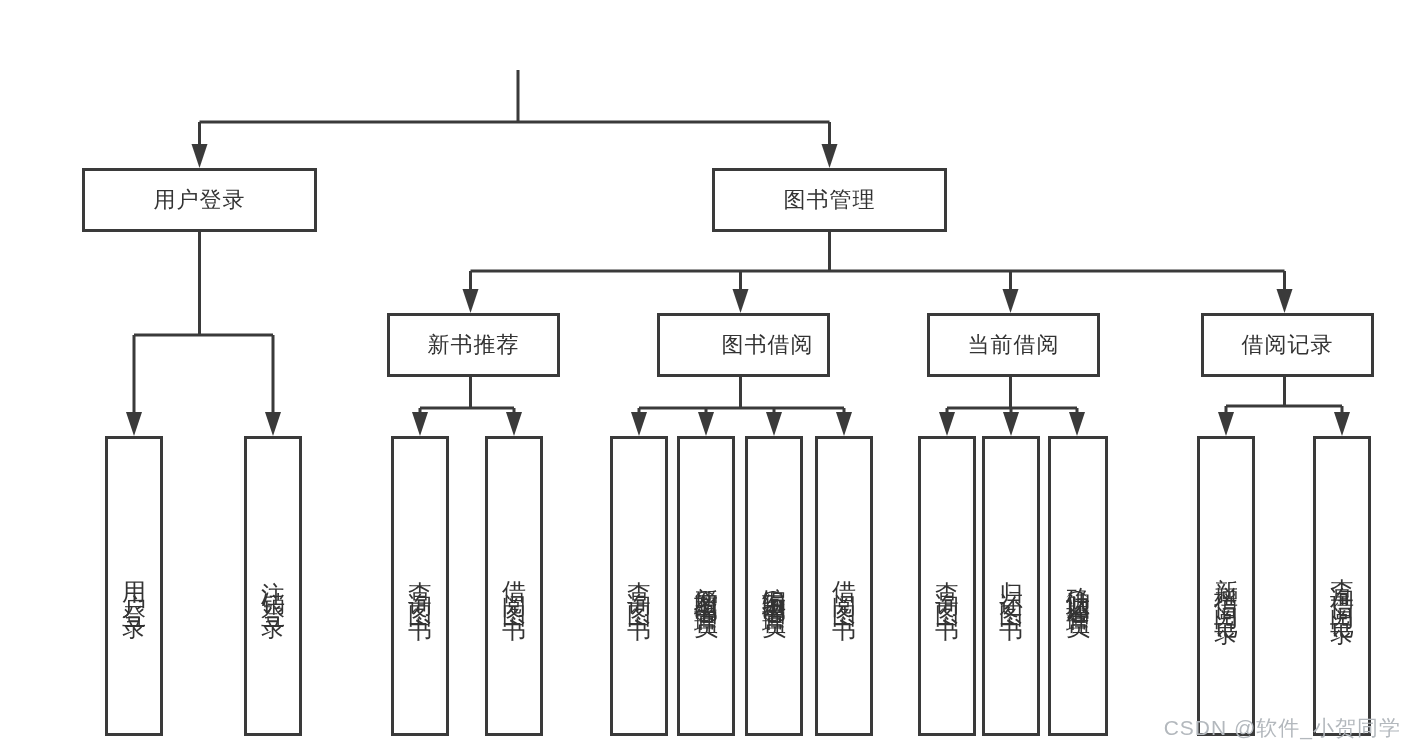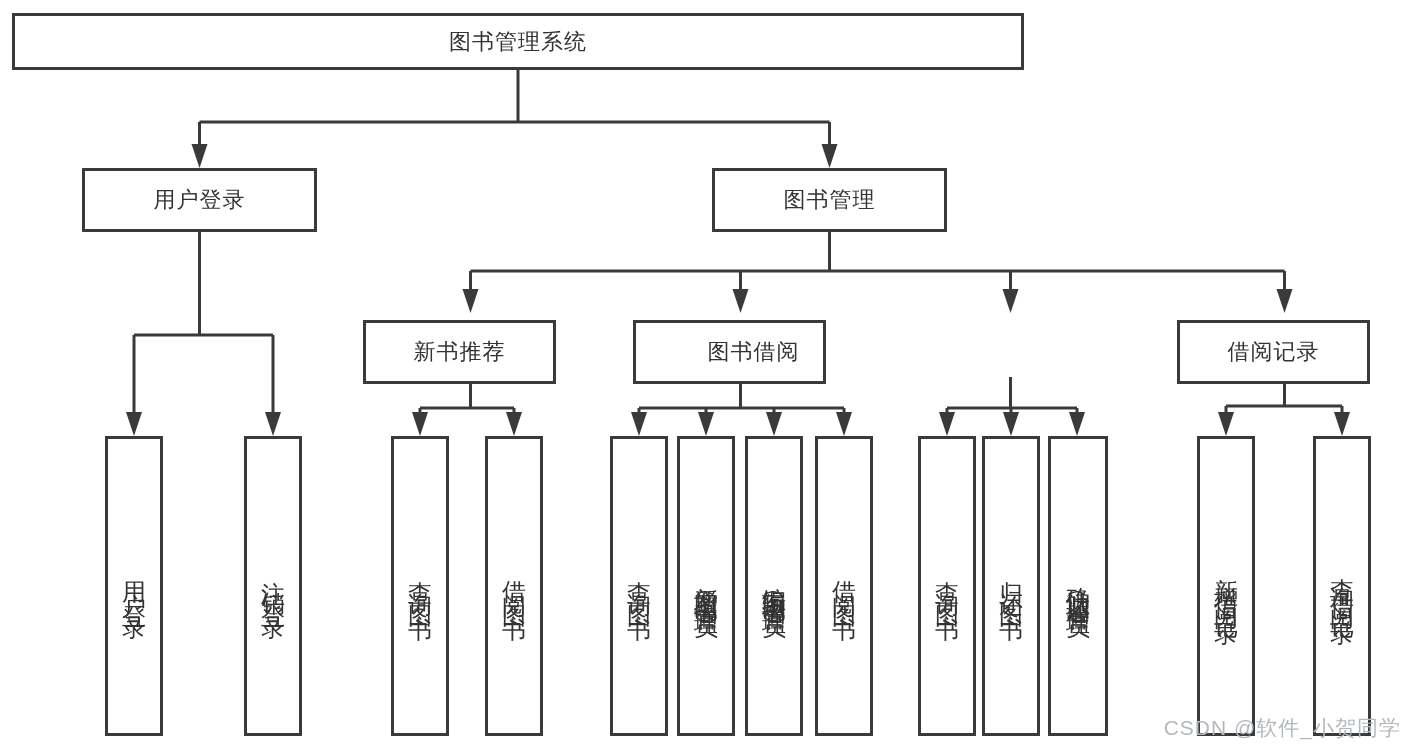--- a/index.html
+++ b/index.html
@@ -36,21 +36,21 @@
   .box.h {
     font-size: 22px;
     letter-spacing: 1px;
   }
   .box.root {
     left: 12px; top: 13px;
     width: 1012px; height: 57px;
     font-size: 22px;
   }
   .box.l2 { height: 64px; width: 235px; top: 168px; }
-  .box.l3 { height: 64px; width: 193px; top: 320px; }
+  .box.l3 { height: 64px; width: 173px; top: 313px; margin-left: 24px; }
   .box.leaf {
     top: 436px;
     width: 58px;
     height: 300px;
   }
   .vt {
     writing-mode: vertical-rl;
     text-orientation: mixed;
     font-size: 24px;
     letter-spacing: 12px;
@@ -101,27 +101,27 @@
       <polygon points="766,412 782,412 774,436"></polygon>
       <polygon points="836,412 852,412 844,436"></polygon>
       <polygon points="939,412 955,412 947,436"></polygon>
       <polygon points="1003,412 1019,412 1011,436"></polygon>
       <polygon points="1069,412 1085,412 1077,436"></polygon>
       <polygon points="1218,412 1234,412 1226,436"></polygon>
       <polygon points="1334,412 1350,412 1342,436"></polygon>
     </g>
   </svg>
 
-  <div class="box root h">图书管理系统</div>
 
   <div class="box l2 h" style="left:82px;">用户登录</div>
   <div class="box l2 h" style="left:712px;text-align:right;">图书管理</div>
 
   <div class="box l3 h" style="left:363px;">新书推荐</div>
   <div class="box l3 h" style="left:633px;padding-left:48px;">图书借阅</div>
+  <div class="box l3 h" style="left:903px;">当前借阅</div>
   <div class="box l3 h" style="left:1177px;">借阅记录</div>
 
   <div class="box leaf" style="left:105px;">
     <span class="vt">用户登录</span>
   </div>
   <div class="box leaf" style="left:244px;">
     <span class="vt">注销登录</span>
   </div>
 
   <div class="box leaf" style="left:391px;">

